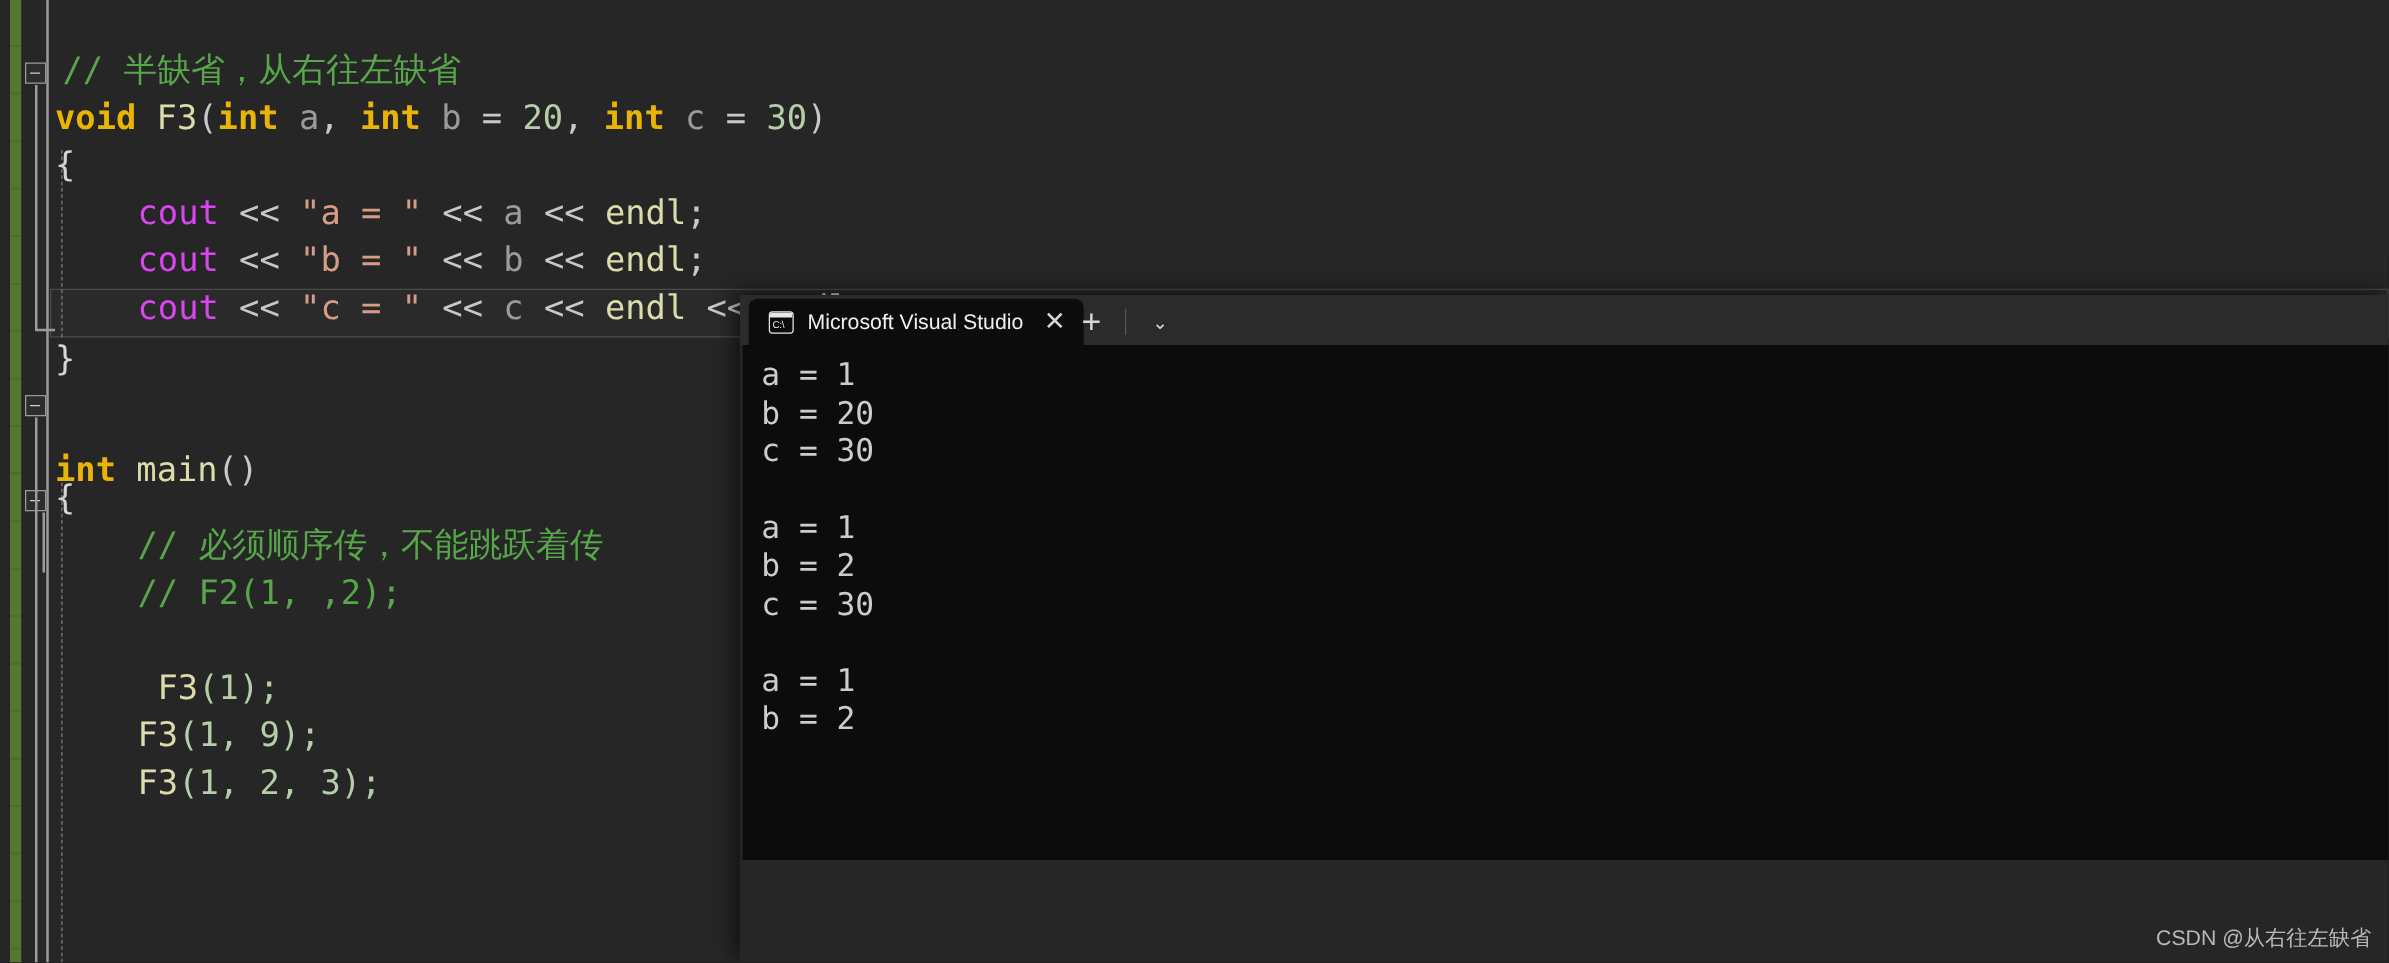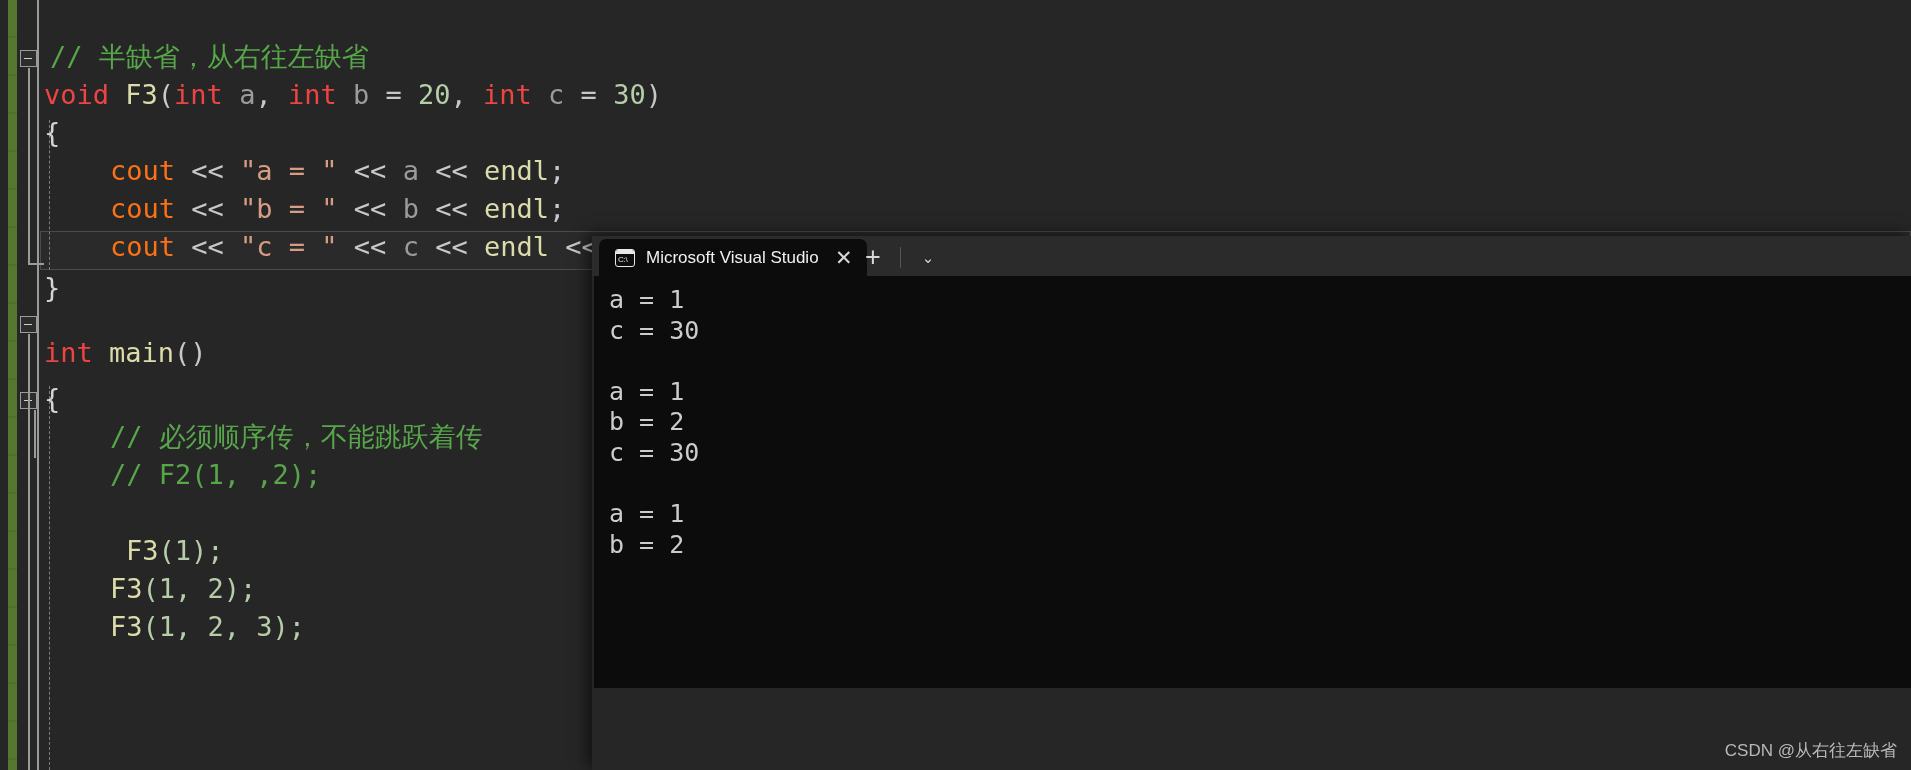--- a/index.html
+++ b/index.html
@@ -64,25 +64,25 @@
     white-space: pre;
     font-size: 27px;
     font-family: "DejaVu Sans Mono", monospace;
     letter-spacing: 0px;
   }
 
   .code-text { position: absolute; left: 44px; white-space: pre; }
 
   
   .t-comment  { color: #57a64a; }
-  .t-keyword  { color: #ef4444; }
+  .t-keyword  { color: #eab308; font-weight: bold; }
   .t-func     { color: #dcdcaa; }
   .t-string   { color: #d69d85; }
   .t-number   { color: #b5cea8; }
-  .t-plain    { color: #f97316; }
+  .t-plain    { color: #d946ef; }
   .t-var      { color: #9b9b9b; }
   .t-punct    { color: #c8c8c8; }
   .t-brace    { color: #d4d4d4; }
 
   
   .fold-box {
     position: absolute;
     left: 20px;
     width: 17px;
     height: 17px;
@@ -329,42 +329,42 @@
     </div>
 
     <div class="line" style="top:190px;">
       <span class="code-text" style="left:110px;"><span class="t-plain">cout</span><span class="t-punct"> &lt;&lt; </span><span class="t-string">"c = "</span><span class="t-punct"> &lt;&lt; </span><span class="t-var">c</span><span class="t-punct"> &lt;&lt; </span><span class="t-func">endl</span><span class="t-punct"> &lt;&lt; </span><span class="t-func">endl</span><span class="t-punct">;</span></span>
     </div>
 
     <div class="line" style="top:231px;">
       <span class="code-text t-brace" style="left:44px;">}</span>
     </div>
 
-    <div class="line" style="top:296px;padding-left:16px;">
+    <div class="line" style="top:320px;padding-left:16px;">
       <span class="code-text" style="left:44px;"><span class="t-keyword">int</span><span class="t-plain"> </span><span class="t-func">main</span><span class="t-punct">()</span></span>
     </div>
 
     <div class="line" style="top:342px;">
       <span class="code-text t-brace" style="left:44px;">{</span>
     </div>
 
     <div class="line" style="top:380px;">
       <span class="code-text t-comment" style="left:110px;text-align:center;">// 必须顺序传，不能跳跃着传</span>
     </div>
 
     <div class="line" style="top:418px;">
       <span class="code-text t-comment" style="left:110px;">// F2(1, ,2);</span>
     </div>
 
     <div class="line" style="top:494px;margin-left:16px;">
       <span class="code-text" style="left:110px;"><span class="t-func">F3</span><span class="t-number">(1);</span></span>
     </div>
 
     <div class="line" style="top:532px;">
-      <span class="code-text" style="left:110px;"><span class="t-func">F3</span><span class="t-number">(1, 2);</span></span>
+      <span class="code-text" style="left:110px;"><span class="t-func">F3</span><span class="t-number">(1, 9);</span></span>
     </div>
 
     <div class="line" style="top:570px;padding-left:36px;">
       <span class="code-text" style="left:110px;"><span class="t-func">F3</span><span class="t-number">(1, 2, 3);</span></span>
     </div>
 
   </div>
 </div>
 
 <div id="terminal-panel">
@@ -381,20 +381,21 @@
 
     <div id="tab-new">+</div>
     <div id="tabbar-divider"></div>
     <div id="tab-menu">⌄</div>
   </div>
 
   <div id="terminal-body">
     <div id="terminal-gutter"></div>
     <div id="terminal-lines">
         <div class="term-line">a = 1</div>
+        <div class="term-line">b = 20</div>
         <div class="term-line">c = 30</div>
         <div class="term-blank"></div>
         <div class="term-line">a = 1</div>
         <div class="term-line">b = 2</div>
         <div class="term-line">c = 30</div>
         <div class="term-blank"></div>
         <div class="term-line">a = 1</div>
         <div class="term-line">b = 2</div>
       </div>
   </div>

